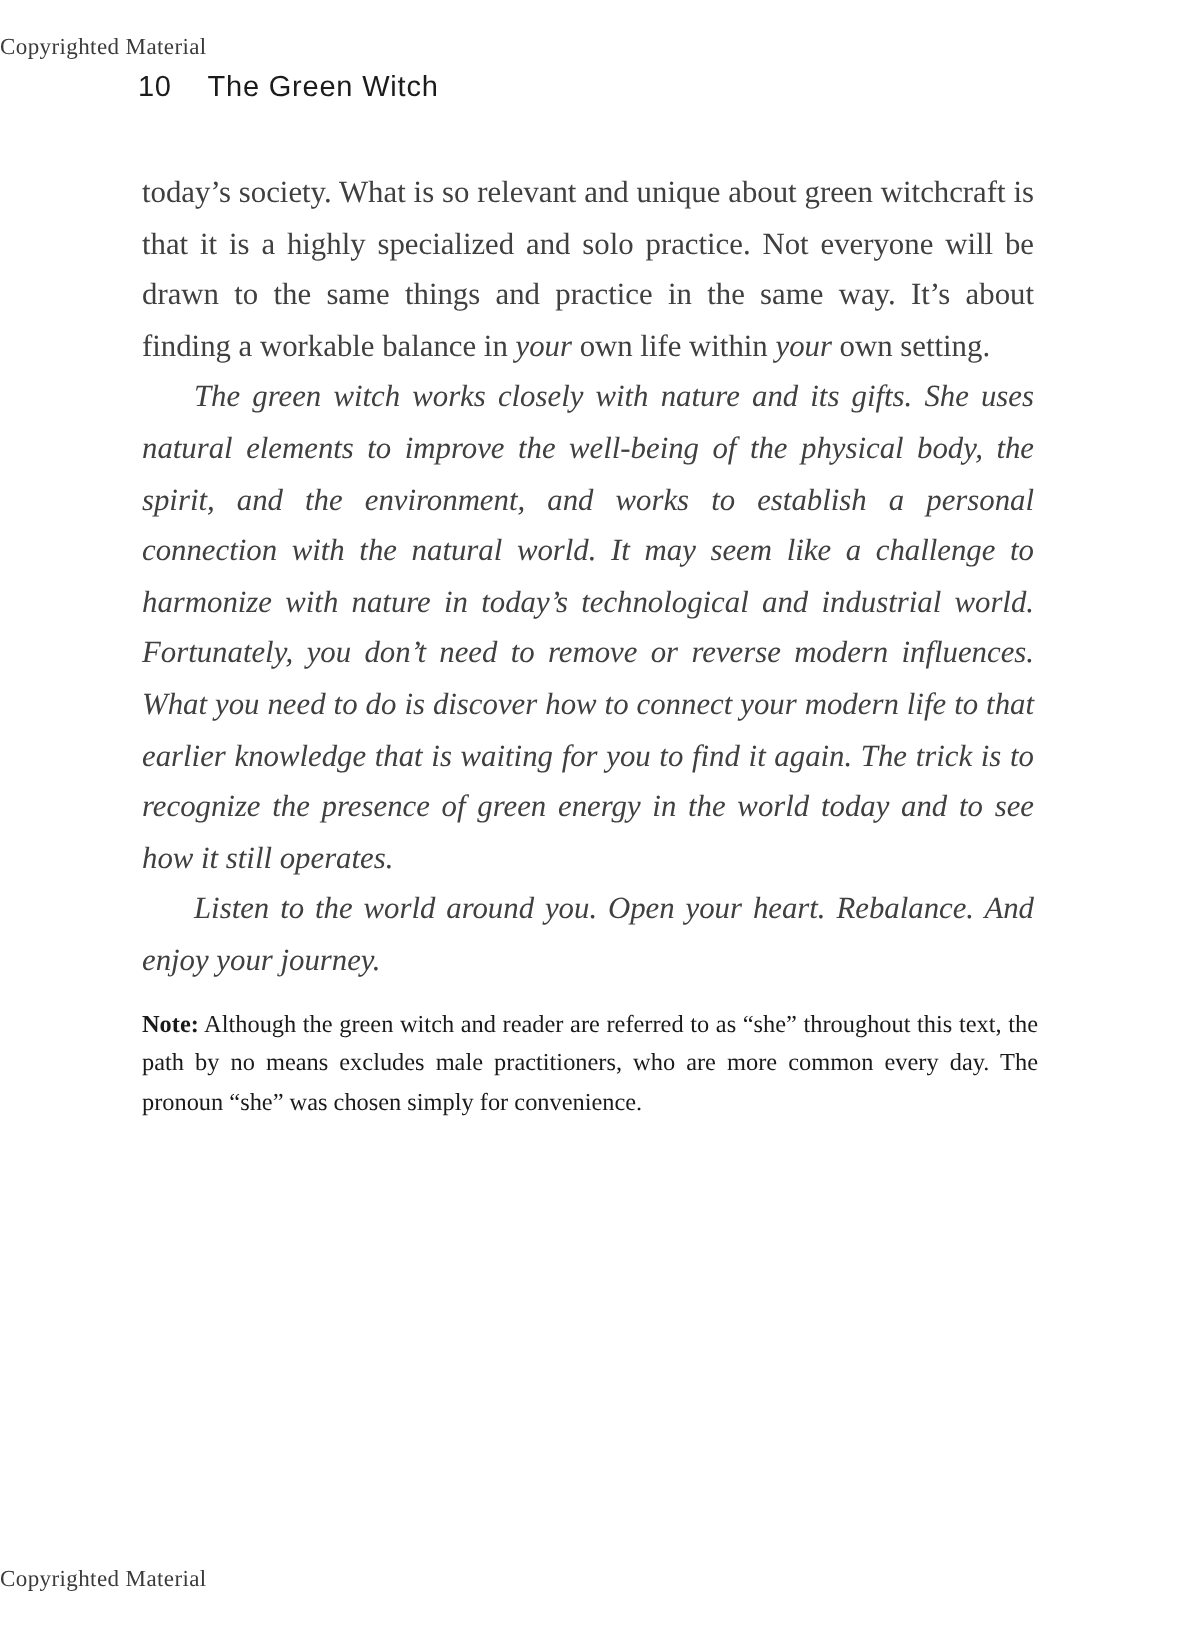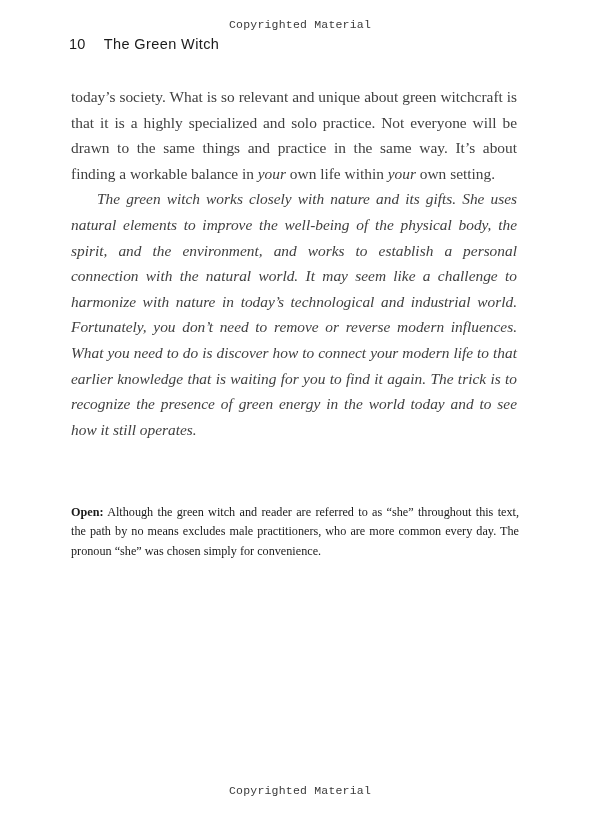--- a/index.html
+++ b/index.html
@@ -18,22 +18,21 @@
   .page {
     position: relative;
     width: 600px;
     height: 818px;
     box-sizing: border-box;
   }
   .watermark {
     position: absolute;
     left: 0;
     width: 100%;
-    text-align: center;
-    font-family: Liberation Mono, monospace;
+    font-family: Liberation Serif, serif;
     font-size: 11.5px;
     color: #3a3a3a;
     letter-spacing: 0.2px;
   }
   .watermark-top { top: 18px; }
   .watermark-bottom { top: 784px; }
 
   .running-head {
     position: absolute;
     top: 36px;
@@ -95,19 +94,20 @@
 
   <div class="watermark watermark-top">Copyrighted Material</div>
 
   <div class="running-head">
     <span class="folio">10</span><span class="title">The Green Witch</span>
   </div>
 
   <div class="textblock">
     <p class="body"><span>today’s society. What is so relevant and unique about green witchcraft is that it is a highly specialized and solo practice. Not everyone will be drawn to the same things and practice in the same way. It’s about finding a workable balance in </span><em>your</em><span> own life within </span><em>your</em><span> own setting.</span></p>
     <p class="body">The green witch works closely with nature and its gifts. She uses natural elements to improve the well-being of the physical body, the spirit, and the environment, and works to establish a personal connection with the natural world. It may seem like a challenge to harmonize with nature in today’s technological and industrial world. Fortunately, you don’t need to remove or reverse modern influences. What you need to do is discover how to connect your modern life to that earlier knowledge that is waiting for you to find it again. The trick is to recognize the presence of green energy in the world today and to see how it still operates.</p>
+    <p class="body">Listen to the world around you. Open your heart. Rebalance. And enjoy your journey.</p>
   </div>
 
-  <div class="note"><b>Open:</b><span> Although the green witch and reader are referred to as “she” throughout this text, the path by no means excludes male practitioners, who are more common every day. The pronoun “she” was chosen simply for convenience.</span></div>
+  <div class="note"><b>Note:</b><span> Although the green witch and reader are referred to as “she” throughout this text, the path by no means excludes male practitioners, who are more common every day. The pronoun “she” was chosen simply for convenience.</span></div>
 
   <div class="watermark watermark-bottom">Copyrighted Material</div>
 
 </div>
 
 </body></html>

